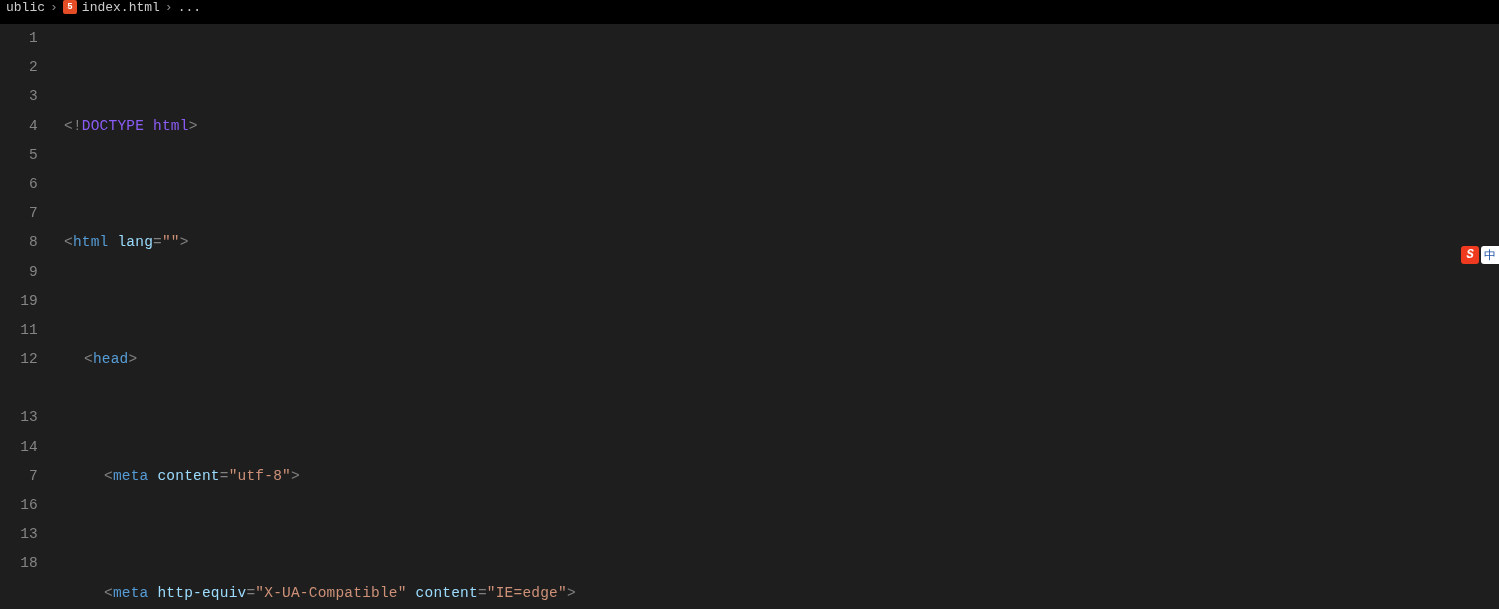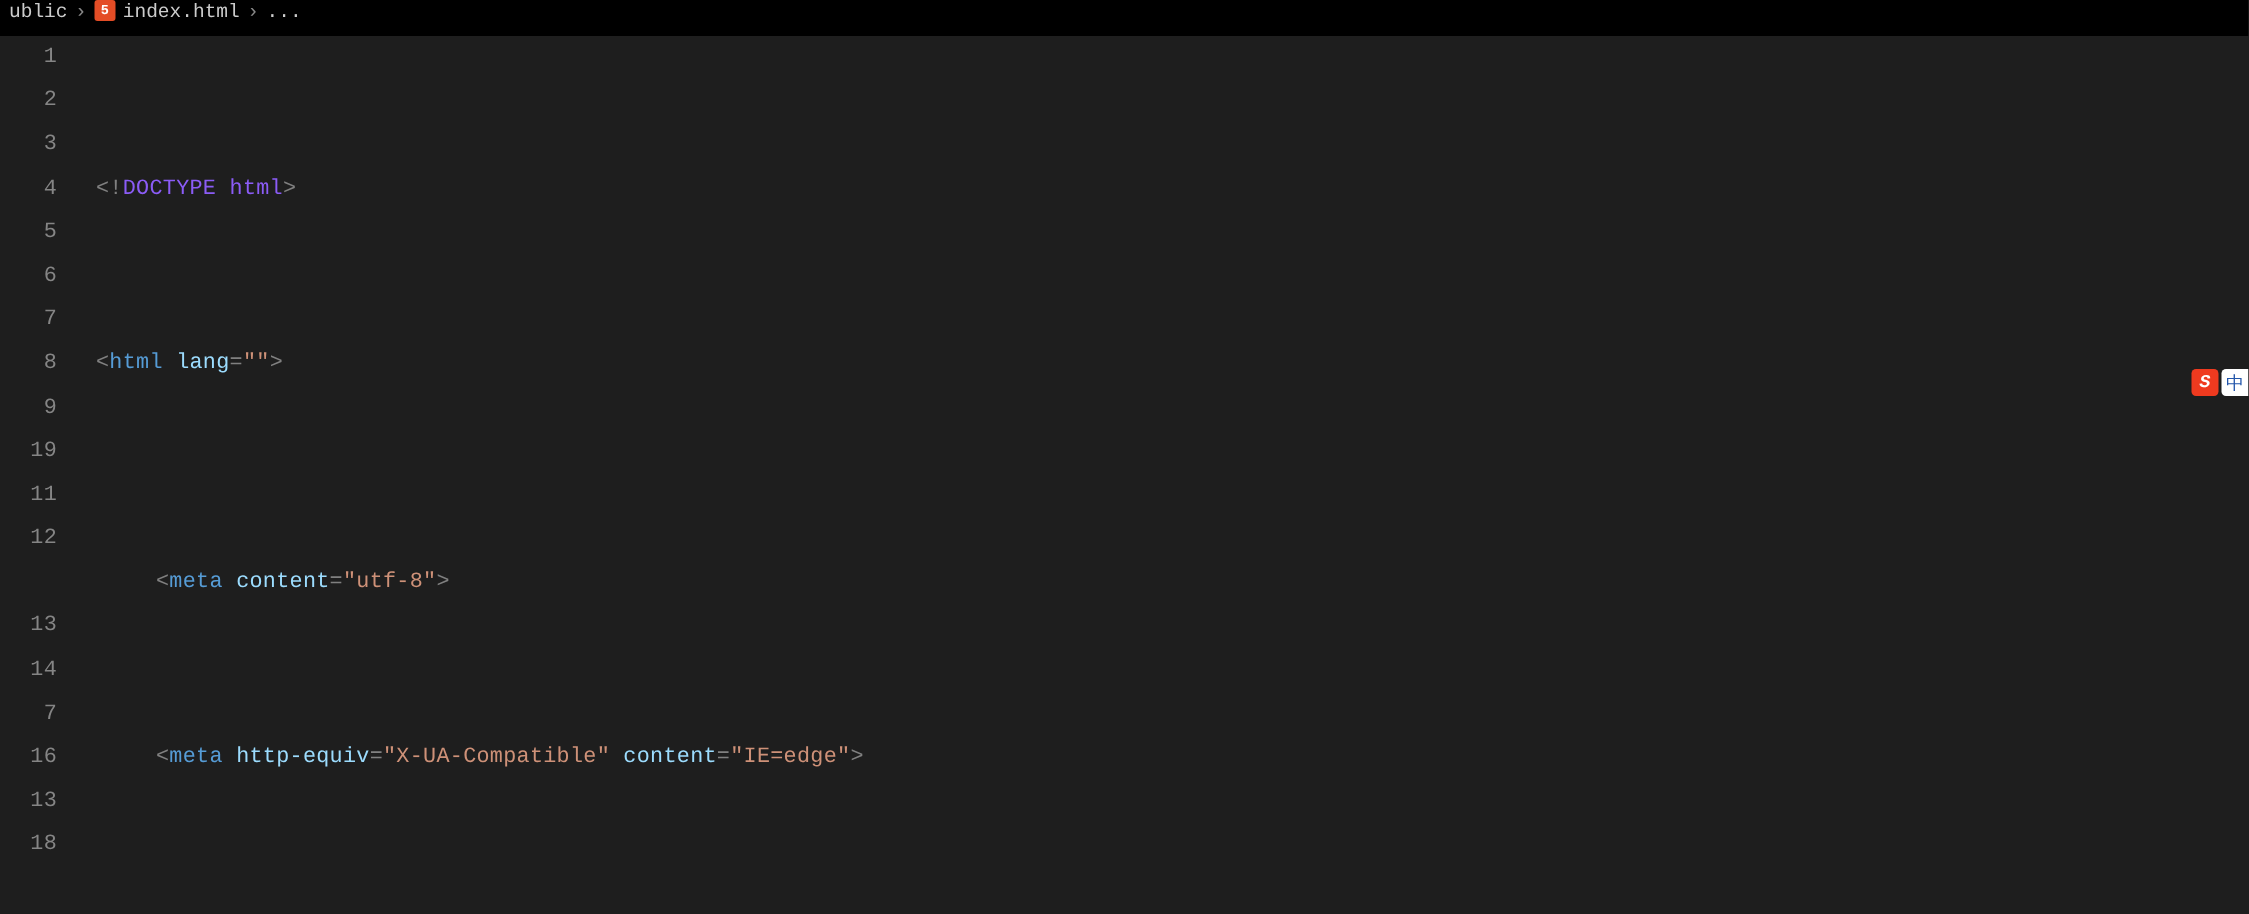--- a/index.html
+++ b/index.html
@@ -139,20 +139,21 @@
     <div class="ln">13</div>
     <div class="ln">18</div>
   </div>
 
   <div class="code">
     
     <div class="code-line"><span class="p">&lt;!</span><span class="dt">DOCTYPE </span><span class="dt">html</span><span class="p">&gt;</span></div>
     
     <div class="code-line"><span class="p">&lt;</span><span class="tg">html</span><span> </span><span class="at">lang</span><span class="p">=</span><span class="st">""</span><span class="p">&gt;</span></div>
     
+    <div class="code-line i2"><span class="p">&lt;</span><span class="tg">head</span><span class="p">&gt;</span></div>
     
     <div class="code-line i4"><span class="p">&lt;</span><span class="tg">meta</span><span> </span><span class="at">content</span><span class="p">=</span><span class="st">"utf-8"</span><span class="p">&gt;</span></div>
     
     <div class="code-line i4"><span class="p">&lt;</span><span class="tg">meta</span><span> </span><span class="at">http-equiv</span><span class="p">=</span><span class="st">"X-UA-Compatible"</span><span> </span><span class="at">content</span><span class="p">=</span><span class="st">"IE=edge"</span><span class="p">&gt;</span></div>
     
     
     
     
     
     

